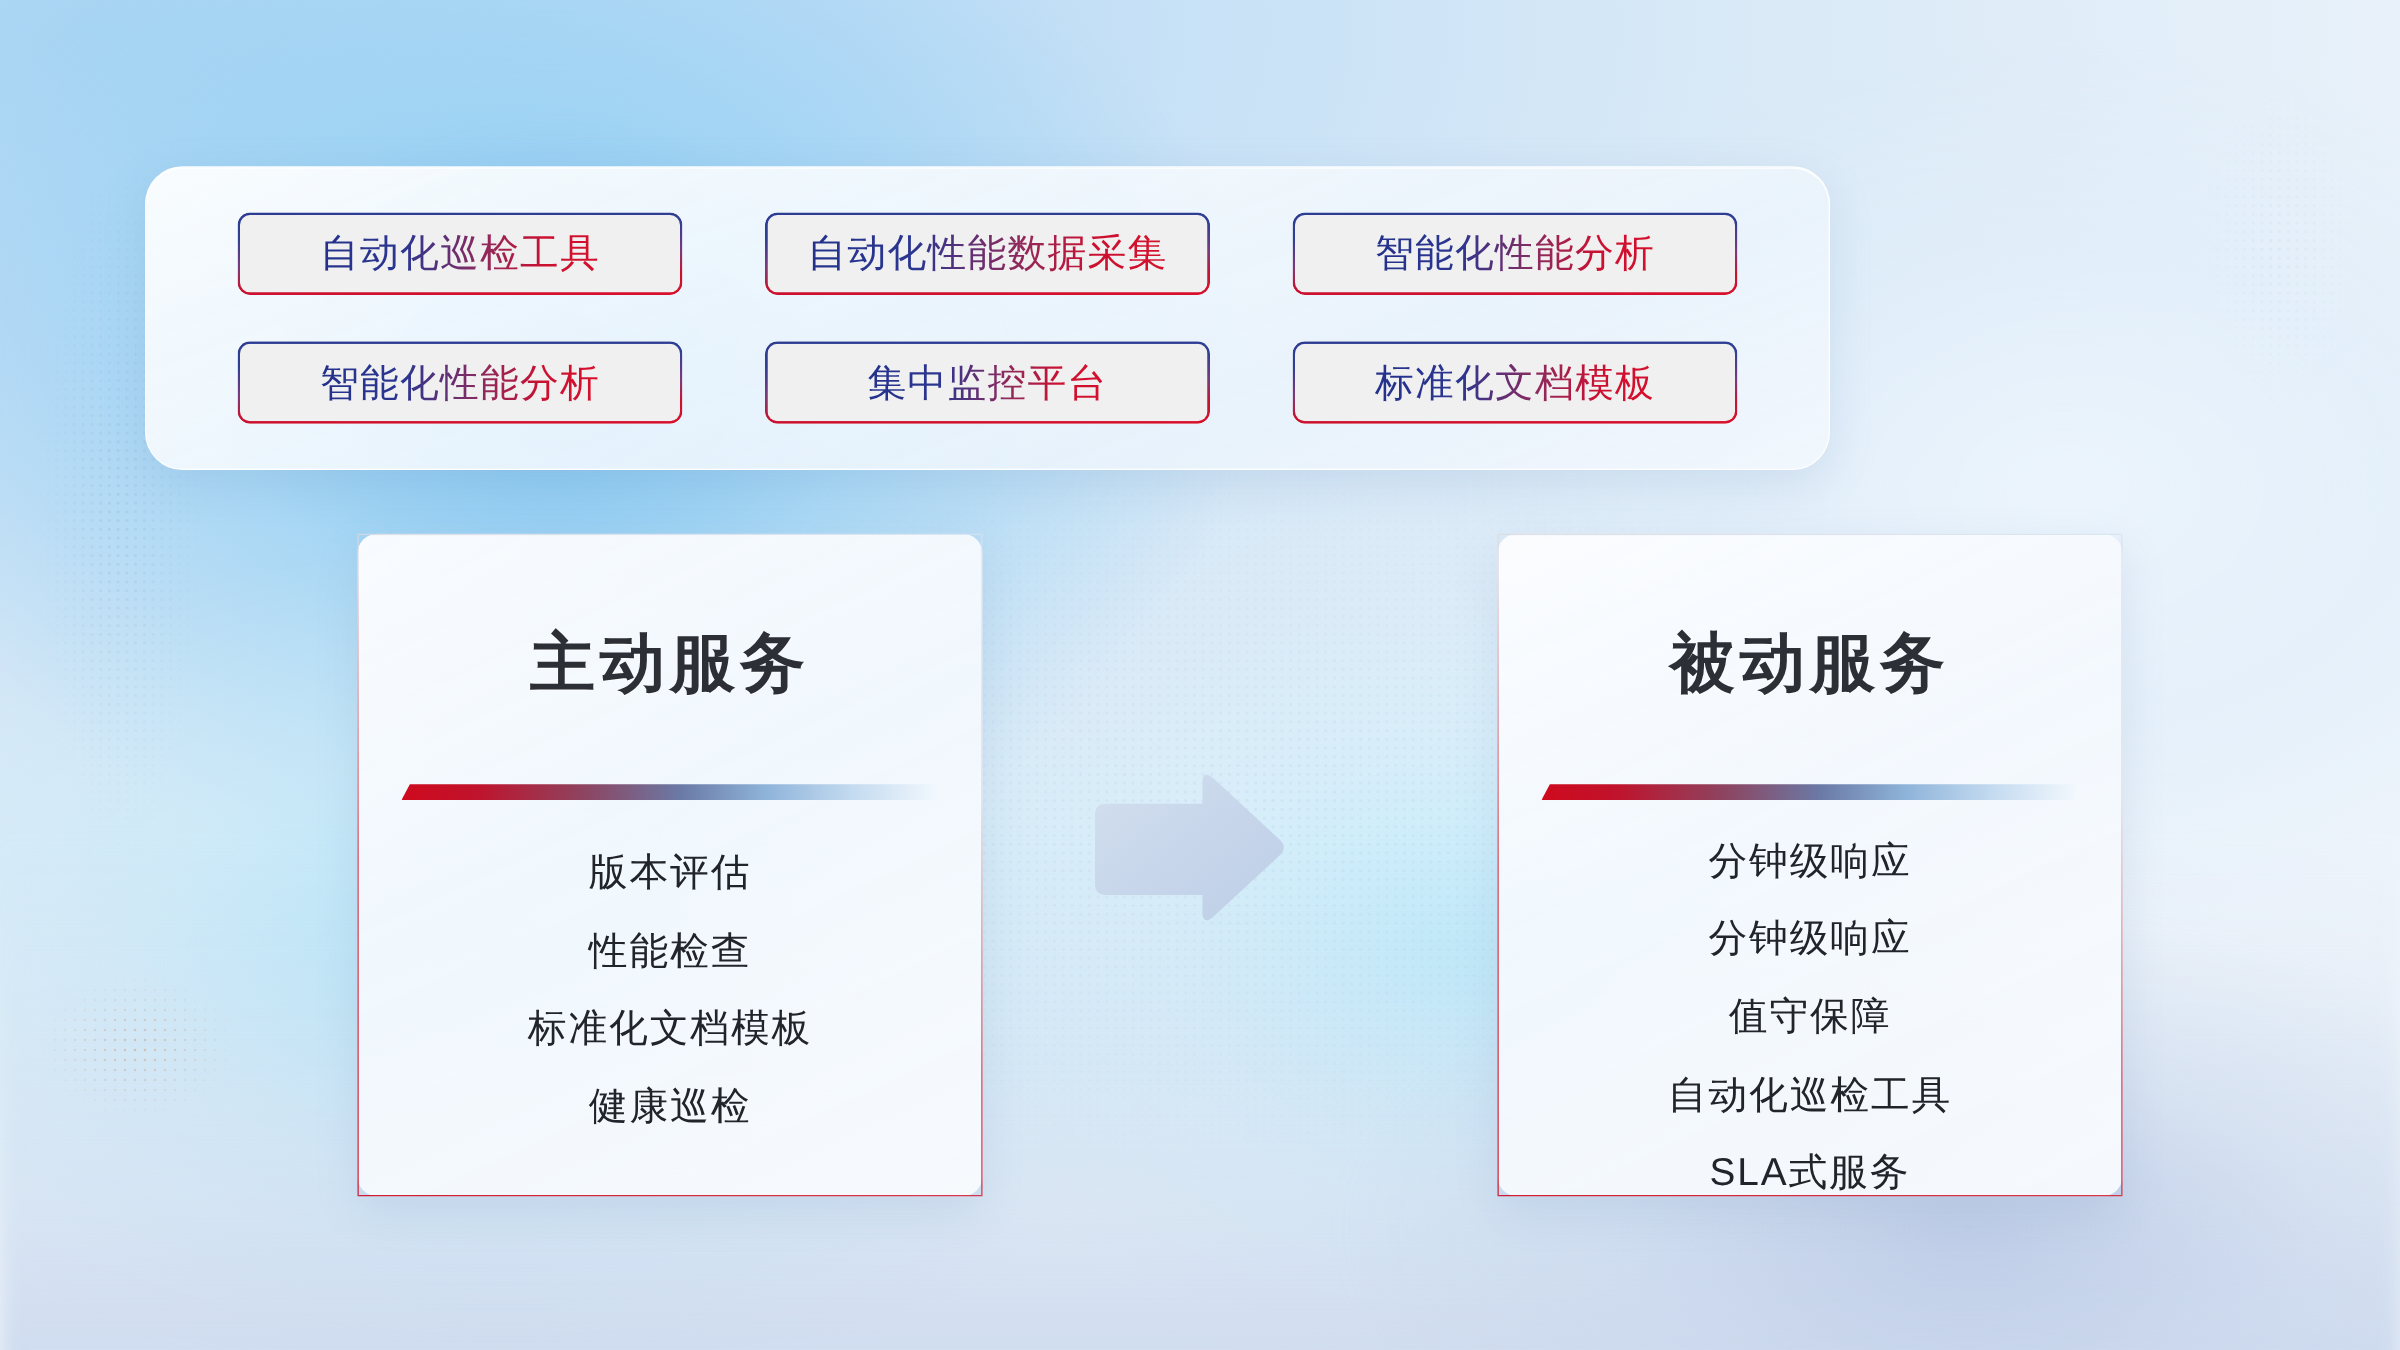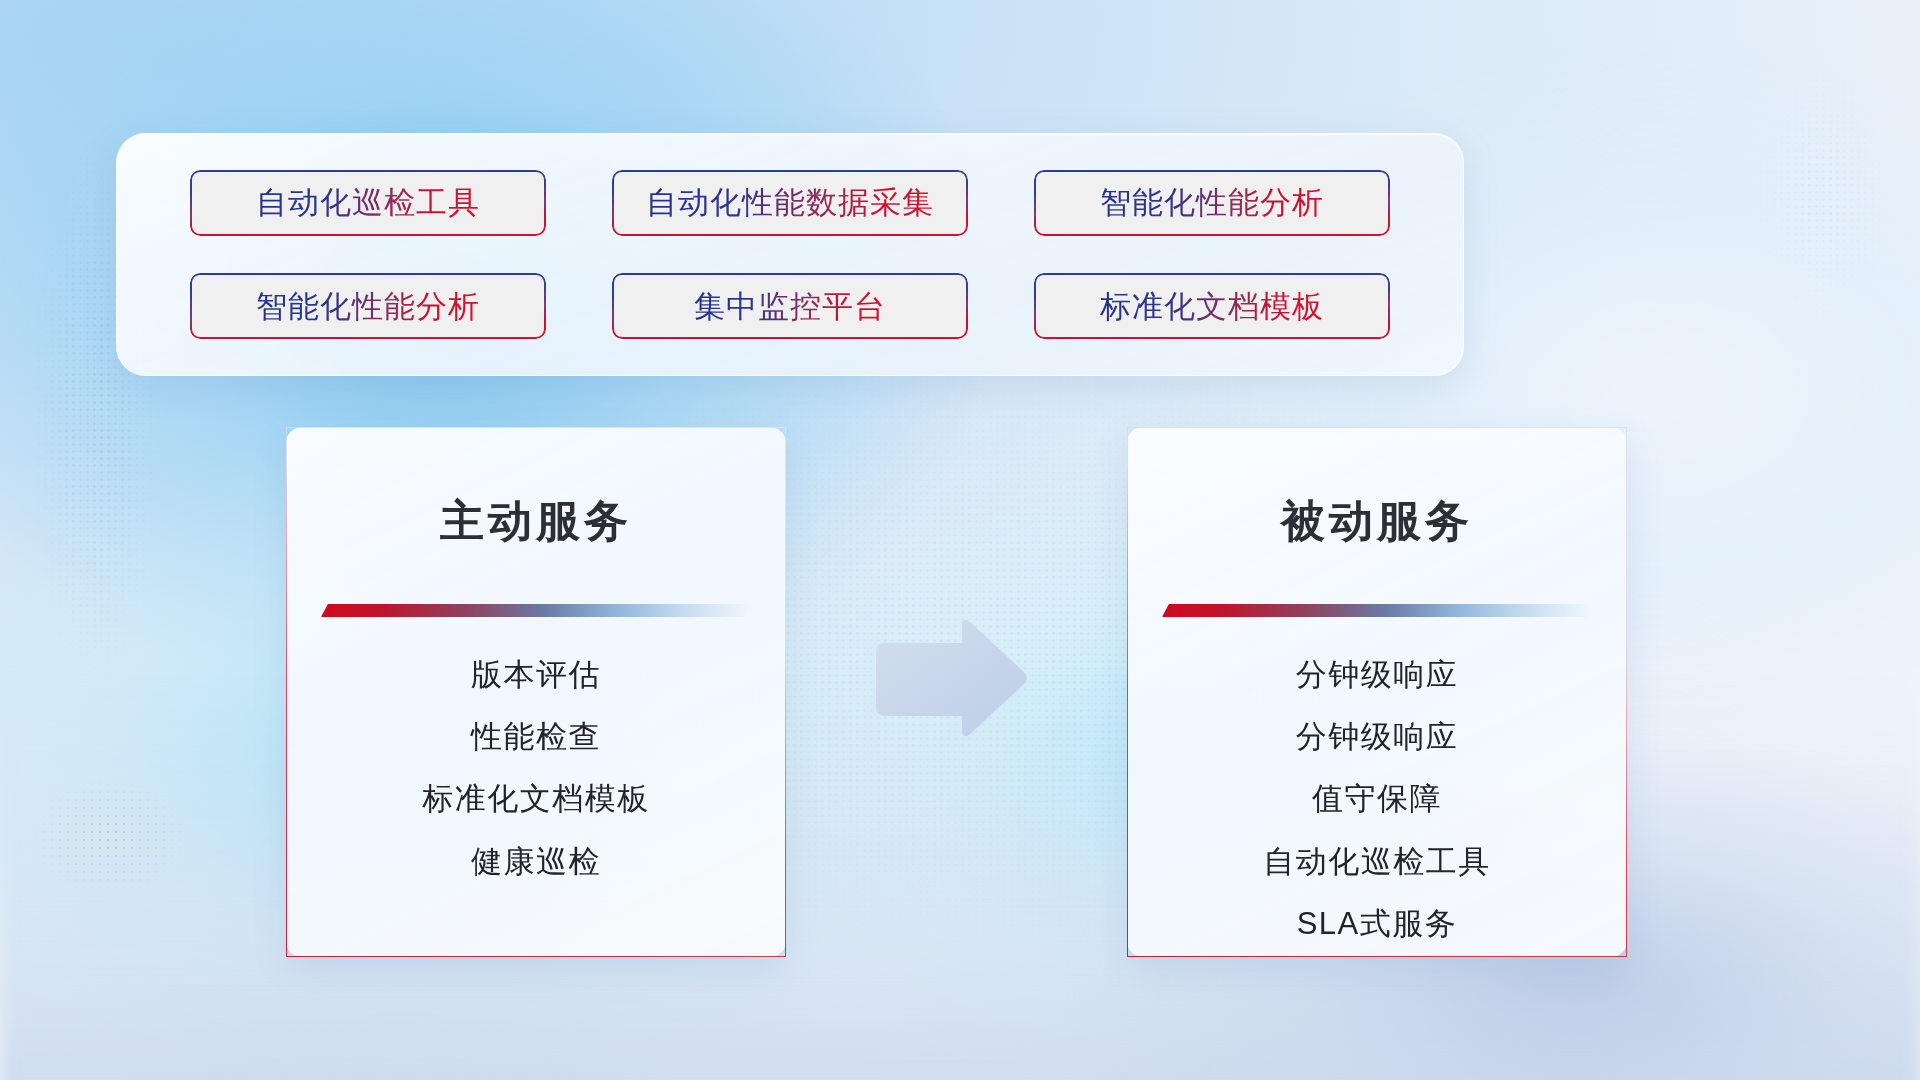--- a/index.html
+++ b/index.html
@@ -181,33 +181,33 @@
     height: 530px;
     border-radius: 16px;
     box-sizing: border-box;
     background: linear-gradient(155deg, rgba(252,253,255,0.96) 0%, rgba(244,249,254,0.93) 45%, rgba(248,251,254,0.95) 100%);
     border: 1.6px solid transparent;
     border-image: linear-gradient(200deg, rgba(212,226,240,0.85) 0%, rgba(222,215,220,0.8) 30%, rgba(214,44,62,0.88) 62%, rgba(206,18,43,0.95) 100%) 1;
     box-shadow: 0 12px 34px rgba(110,140,185,0.16);
     overflow: hidden;
   }
   #card-proactive { left: 286px; }
-  #card-reactive  { left: 1127px; padding-left: 44px; }
+  #card-reactive  { left: 1198px; padding-left: 44px; }
 
   .card-inner {
     position: absolute;
     inset: 0;
     display: flex;
     flex-direction: column;
     align-items: center;
     padding-top: 28px;
     box-sizing: border-box;
   }
   .card-title {
-    font-size: 44px;
+    font-size: 52px;
     font-weight: 700;
     color: #2d2f36;
     letter-spacing: 4px;
     line-height: 1.25;
     text-shadow: 0 1px 0 rgba(255,255,255,0.8);
   }
   .card-rule-wrap {
     width: 430px;
     height: 16px;
     margin-top: 20px;

